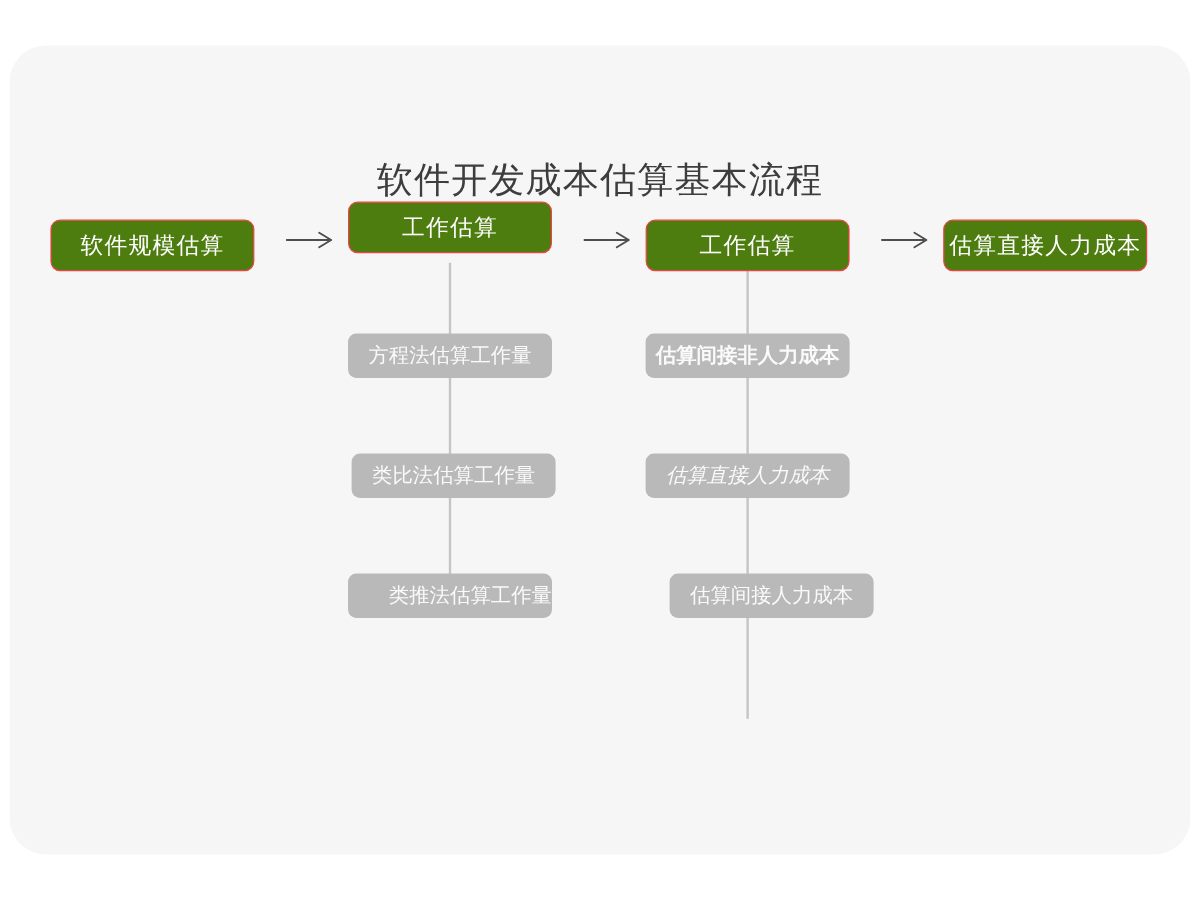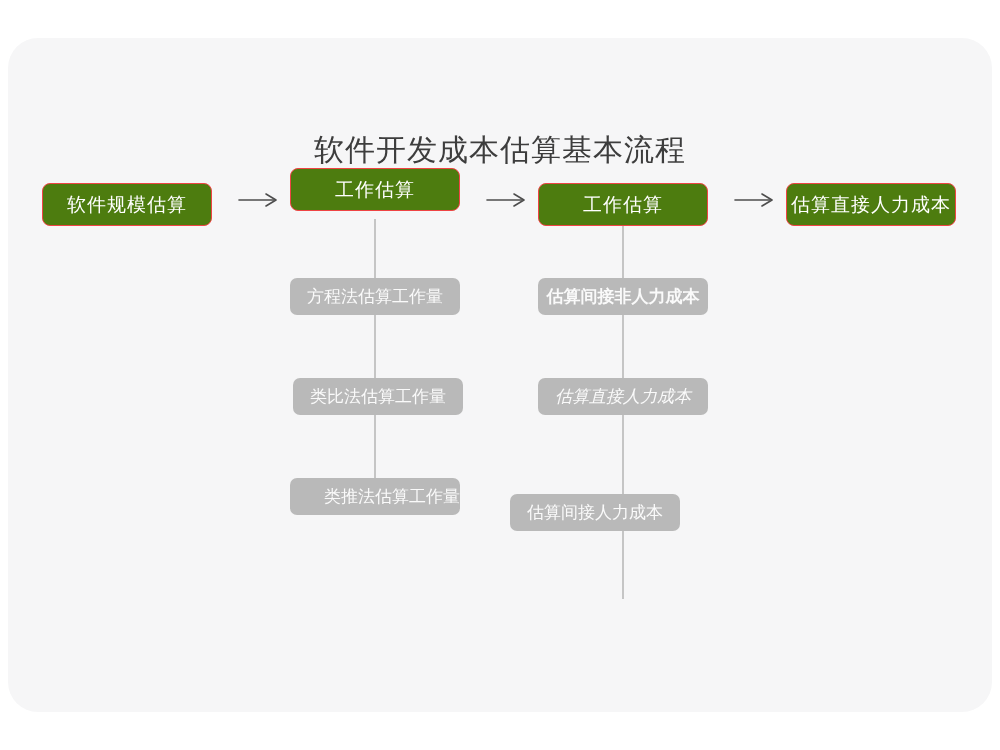--- a/index.html
+++ b/index.html
@@ -140,18 +140,18 @@
     <div class="substep" style="left:282px; top:440px;justify-content:flex-end;">
       <span>类推法估算工作量</span>
     </div>
 
     <div class="substep" style="left:530px; top:240px;font-weight:bold;">
       <span>估算间接非人力成本</span>
     </div>
     <div class="substep" style="left:530px; top:340px;font-style:italic;">
       <span>估算直接人力成本</span>
     </div>
-    <div class="substep" style="left:502px; top:440px;margin-top:16px;">
+    <div class="substep" style="left:550px; top:440px;">
       <span>估算间接人力成本</span>
     </div>
 
   </div>
 </div>
 
 </body></html>

